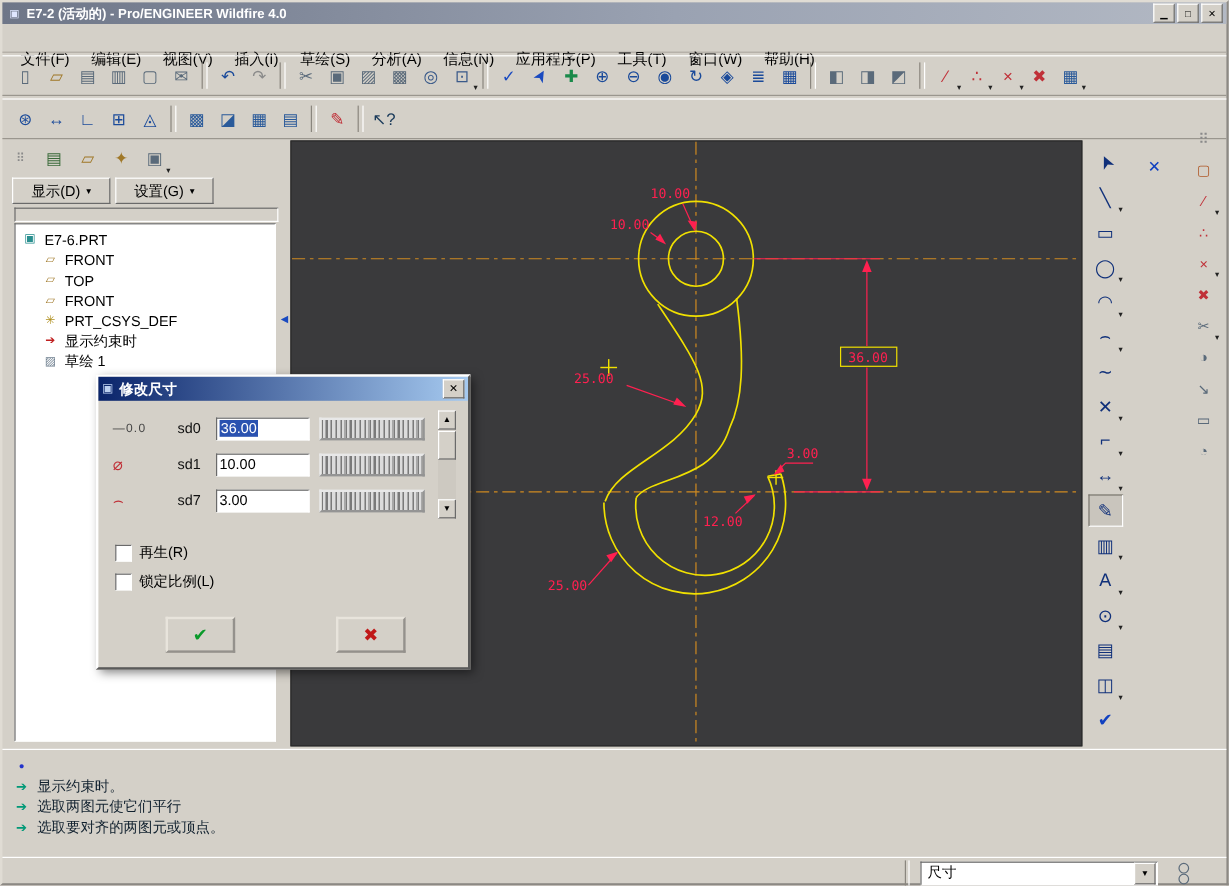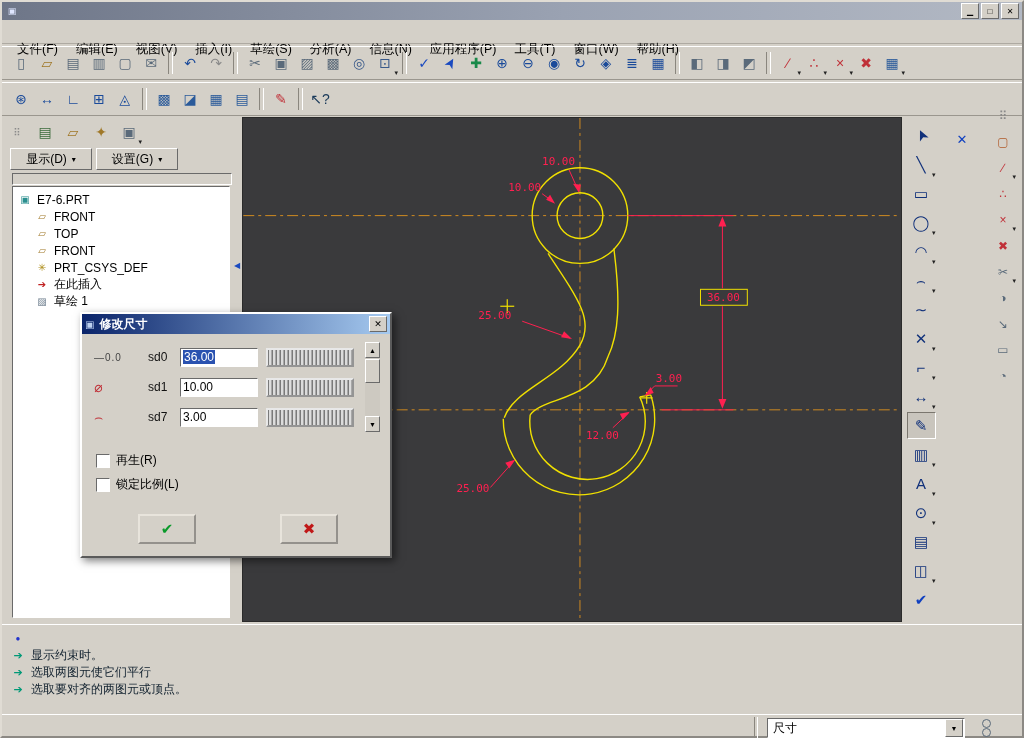--- a/index.html
+++ b/index.html
@@ -100,36 +100,37 @@
     border-top:1px solid #fff;}
   .mrow{display:flex;align-items:center;gap:7px;height:17px;font-size:12px;color:#10202e;white-space:nowrap;}
   .micon{width:12px;text-align:center;}
   .mrow.first .micon{color:#2233cc;font-size:8px;}
   .mrow:not(.first) .micon{color:#009977;font-size:11px;}
   
   #statusbar{position:absolute;left:0;top:712px;width:100%;height:26px;border-top:1px solid #fff;}
   .sb-div{position:absolute;left:752px;top:2px;width:2px;height:22px;
     border-left:1px solid #8a867e;border-right:1px solid #fff;}
   .combo{position:absolute;left:765px;top:3px;width:198px;height:20px;background:#fff;
-    border:1px solid;border-color:#6a6a6a #fff #fff #6a6a6a;display:flex;align-items:center;box-sizing:border-box;}
+    border:1px solid;border-color:#6a6a6a #fff #fff #6a6a6a;display:flex;align-items:flex-start;box-sizing:border-box;}
   .cval{flex:1;padding-left:5px;font-size:12px;}
   .cbtn{width:16px;height:16px;background:#d4d0c8;border:1px solid;border-color:#fff #6a6a6a #6a6a6a #fff;
     font-size:7px;display:flex;align-items:center;justify-content:center;margin-right:1px;}
   .sb-sel{position:absolute;right:30px;top:4px;width:12px;height:18px;}
   .sb-sel::before,.sb-sel::after{content:"";position:absolute;left:2px;width:7px;height:7px;
     border:1px solid #5a6a7a;border-radius:50%;}
   .sb-sel::before{top:0;} .sb-sel::after{top:9px;}
 </style>
 </head>
 <body>
 
 <div id="window">
 
   <div id="titlebar">
     <span class="appicon">▣</span>
+    <span class="ttext">E7-2 (活动的) - Pro/ENGINEER Wildfire 4.0</span>
     <span class="winbtns">
       <span class="wbtn">▁</span>
       <span class="wbtn">□</span>
       <span class="wbtn">✕</span>
     </span>
   </div>
 
   <div id="menubar">
     <span>文件(F)</span>
     <span>编辑(E)</span>
@@ -237,21 +238,21 @@
     <div class="trow indent">
       <span class="ticon c-plane">▱</span>
       <span>FRONT</span>
     </div>
     <div class="trow indent">
       <span class="ticon c-csys">✳</span>
       <span>PRT_CSYS_DEF</span>
     </div>
     <div class="trow indent">
       <span class="ticon c-insert">➔</span>
-      <span>在此插入</span>
+      <span>显示约束时</span>
     </div>
     <div class="trow indent">
       <span class="ticon c-sketch">▨</span>
       <span>草绘 1</span>
     </div>
   </div>
 
   <div id="splitter">
     <div id="sash">◀</div>
   </div>

